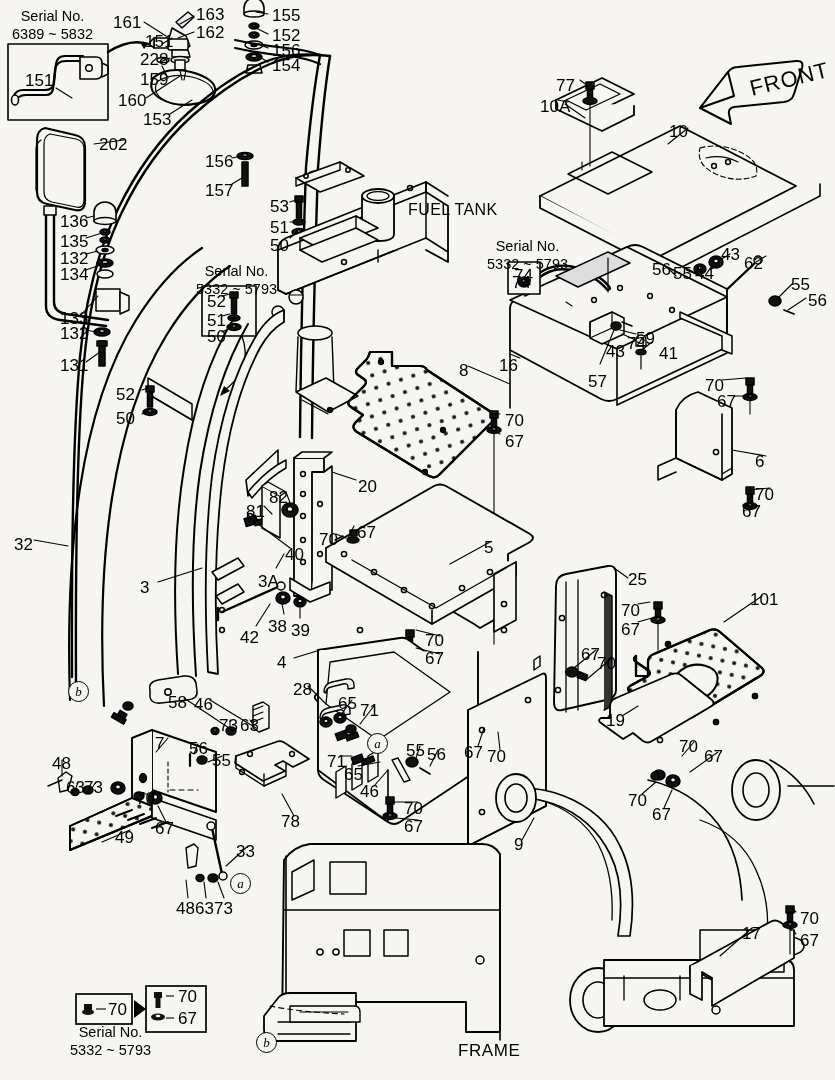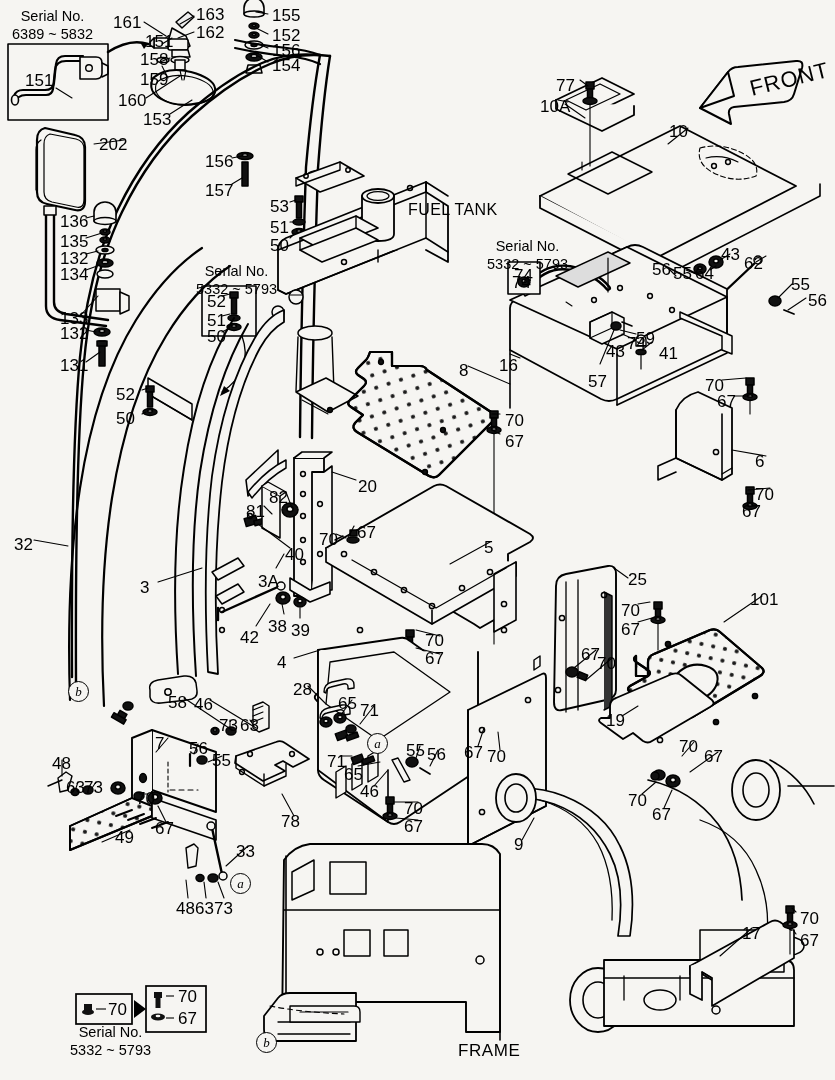--- a/index.html
+++ b/index.html
@@ -659,42 +659,42 @@
   </svg>
 
   <div id="text-layer">
       <div class="lbl" style="left: 196px; top: 6px;">163</div>
       <div class="lbl" style="left: 272px; top: 7px;">155</div>
       <div class="lbl" style="left: 113px; top: 14px;">161</div>
       <div class="lbl" style="left: 196px; top: 24px;">162</div>
       <div class="lbl" style="left: 272px; top: 27px;">152</div>
       <div class="lbl" style="left: 145px; top: 33px;">151</div>
       <div class="lbl" style="left: 272px; top: 42px;">156</div>
-      <div class="lbl" style="left: 140px; top: 51px;">158</div>
+      <div class="lbl" style="left: 140px; top: 51px;">228</div>
       <div class="lbl" style="left: 272px; top: 57px;">154</div>
       <div class="lbl" style="left: 140px; top: 71px;">159</div>
       <div class="lbl" style="left: 25px; top: 72px;">151</div>
       <div class="lbl" style="left: 118px; top: 92px;">160</div>
       <div class="lbl" style="left: 143px; top: 111px;">153</div>
       <div class="lbl" style="left: 556px; top: 77px;">77</div>
       <div class="lbl" style="left: 540px; top: 98px;">10A</div>
       <div class="lbl" style="left: 669px; top: 123px;">10</div>
       <div class="lbl" style="left: 99px; top: 136px;">202</div>
       <div class="lbl" style="left: 205px; top: 153px;">156</div>
       <div class="lbl" style="left: 205px; top: 182px;">157</div>
       <div class="lbl" style="left: 270px; top: 198px;">53</div>
       <div class="lbl" style="left: 60px; top: 213px;">136</div>
       <div class="lbl" style="left: 270px; top: 219px;">51</div>
       <div class="lbl" style="left: 60px; top: 233px;">135</div>
       <div class="lbl" style="left: 270px; top: 237px;">50</div>
       <div class="lbl" style="left: 721px; top: 246px;">43</div>
       <div class="lbl" style="left: 60px; top: 250px;">132</div>
       <div class="lbl" style="left: 652px; top: 261px;">56</div>
       <div class="lbl" style="left: 673px; top: 265px;">55</div>
-      <div class="lbl" style="left: 695px; top: 265px;">64</div>
+      <div class="lbl" style="left: 695px; top: 265px;">44</div>
       <div class="lbl" style="left: 744px; top: 255px;">62</div>
       <div class="lbl" style="left: 60px; top: 266px;">134</div>
       <div class="lbl" style="left: 791px; top: 276px;">55</div>
       <div class="lbl" style="left: 207px; top: 293px;">52</div>
       <div class="lbl" style="left: 512px; top: 274px;">74</div>
       <div class="lbl" style="left: 808px; top: 292px;">56</div>
       <div class="lbl" style="left: 60px; top: 310px;">133</div>
       <div class="lbl" style="left: 207px; top: 312px;">51</div>
       <div class="lbl" style="left: 60px; top: 325px;">132</div>
       <div class="lbl" style="left: 207px; top: 328px;">50</div>

